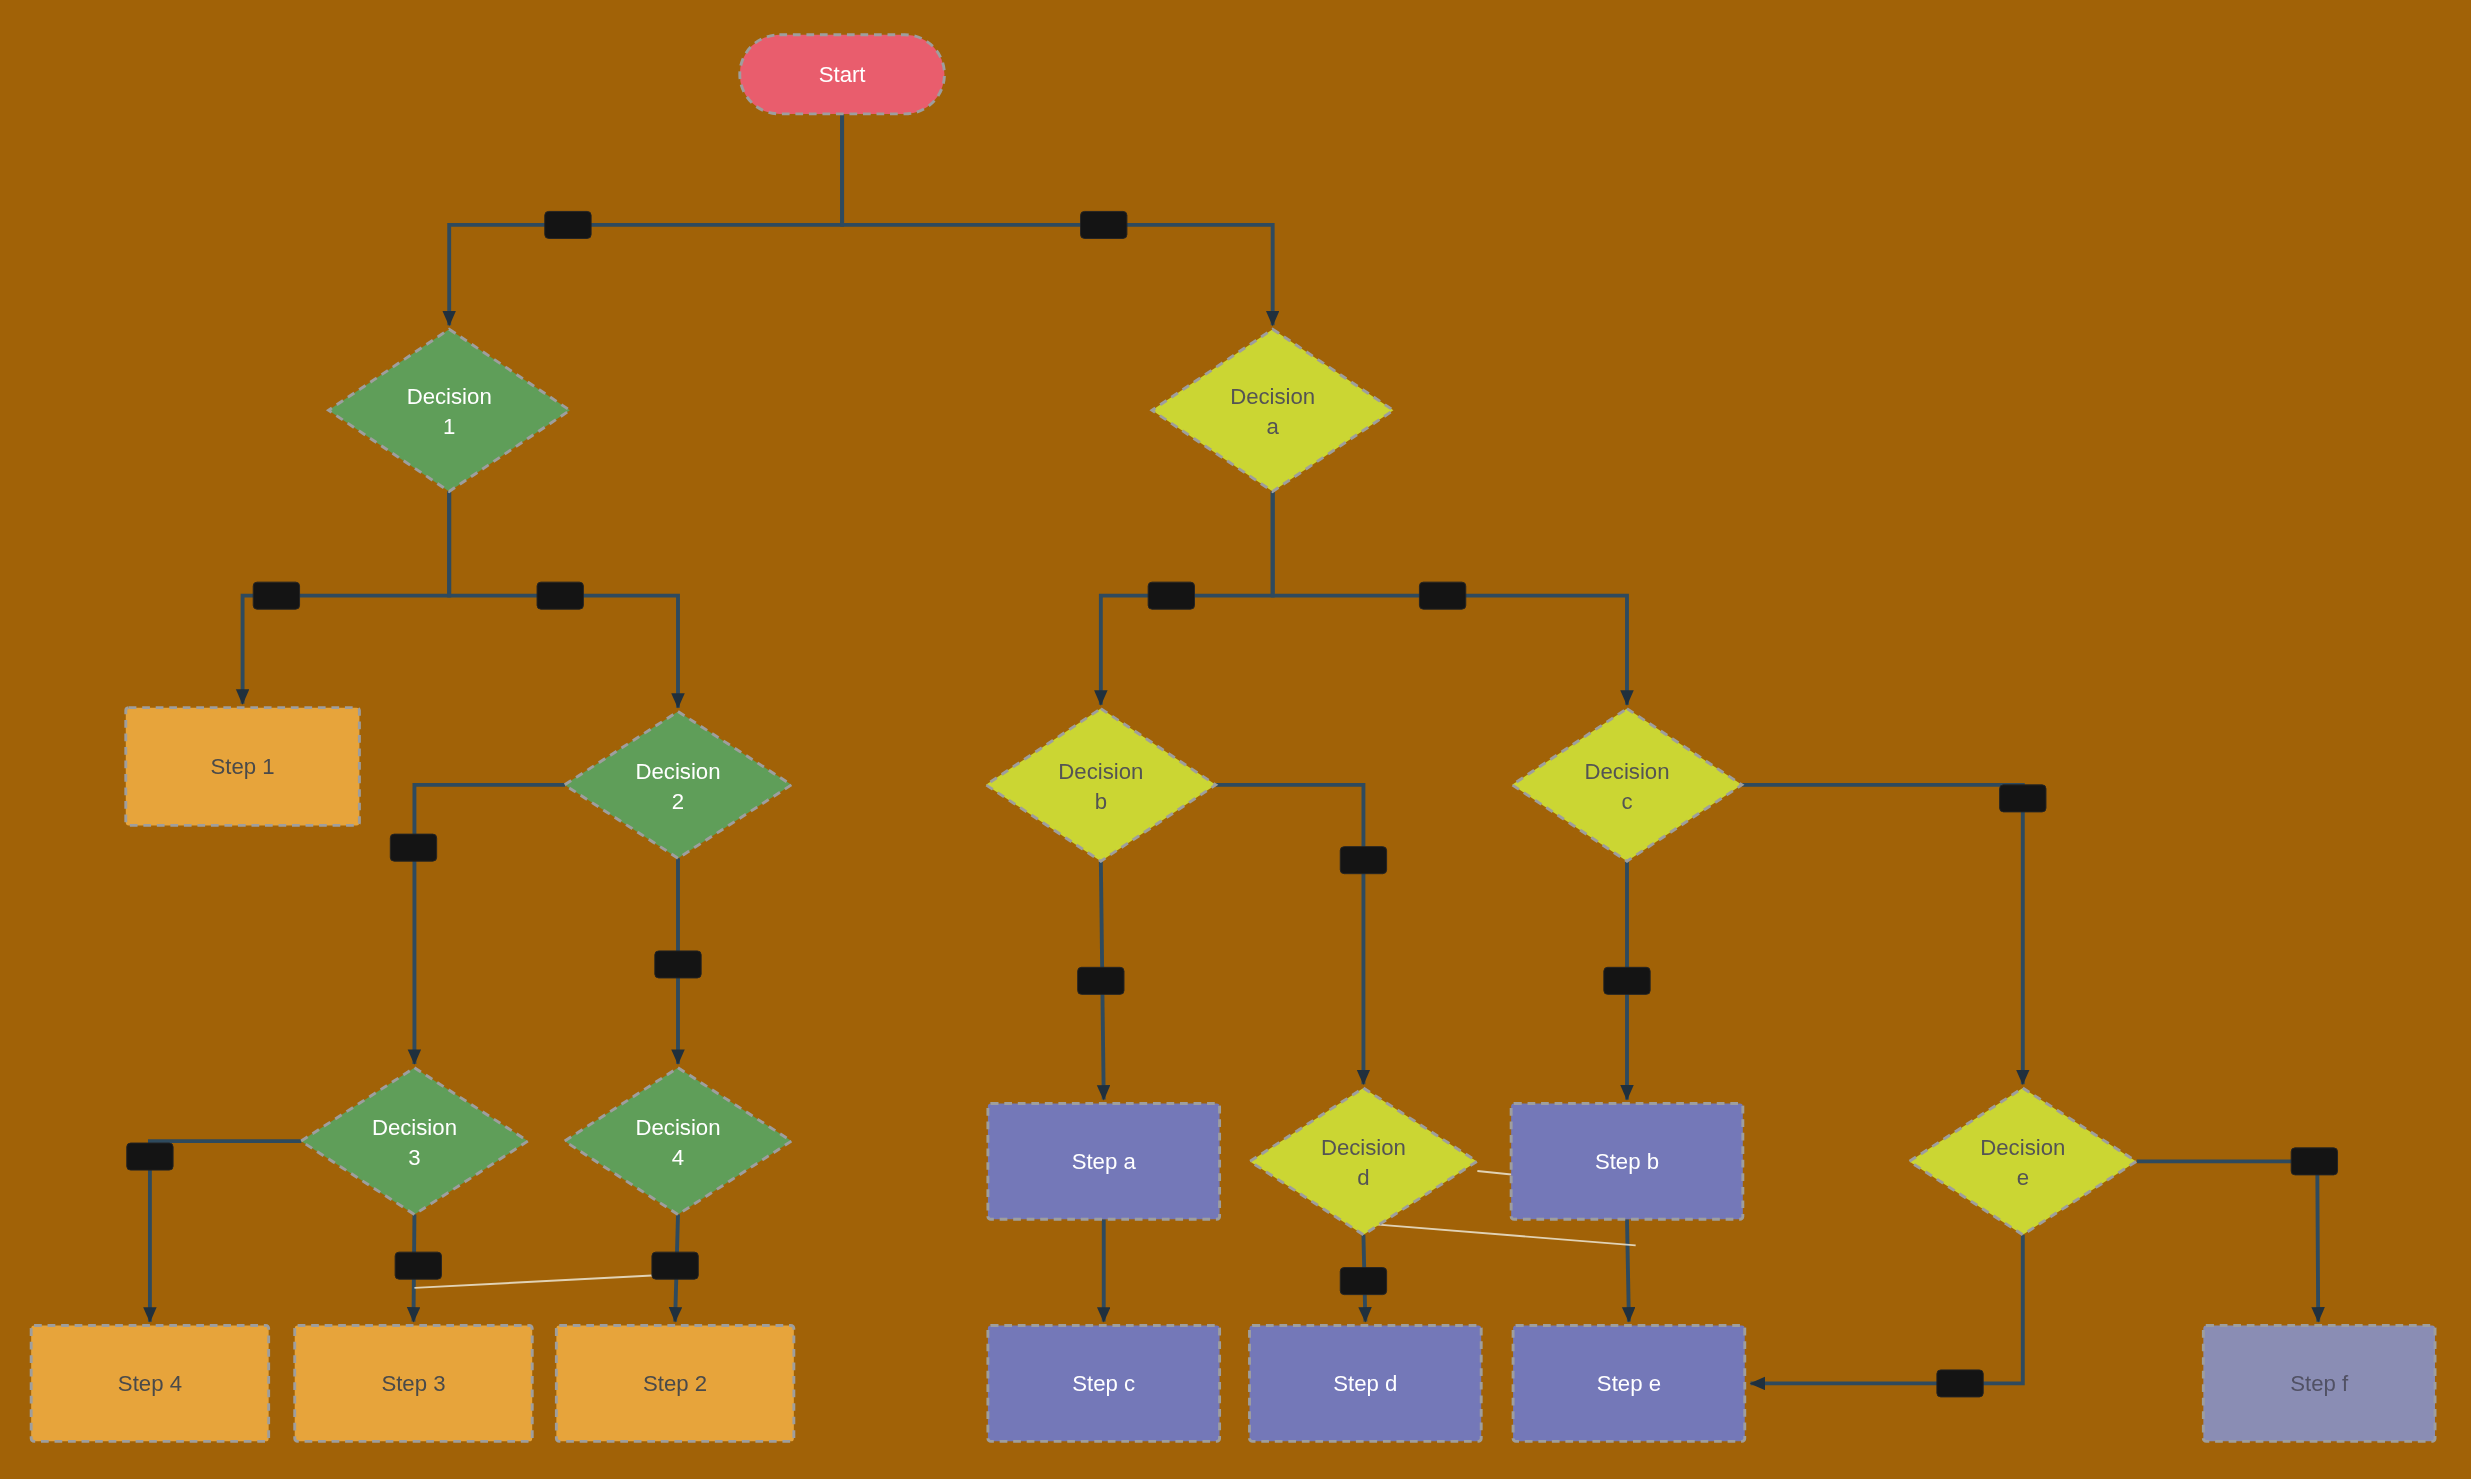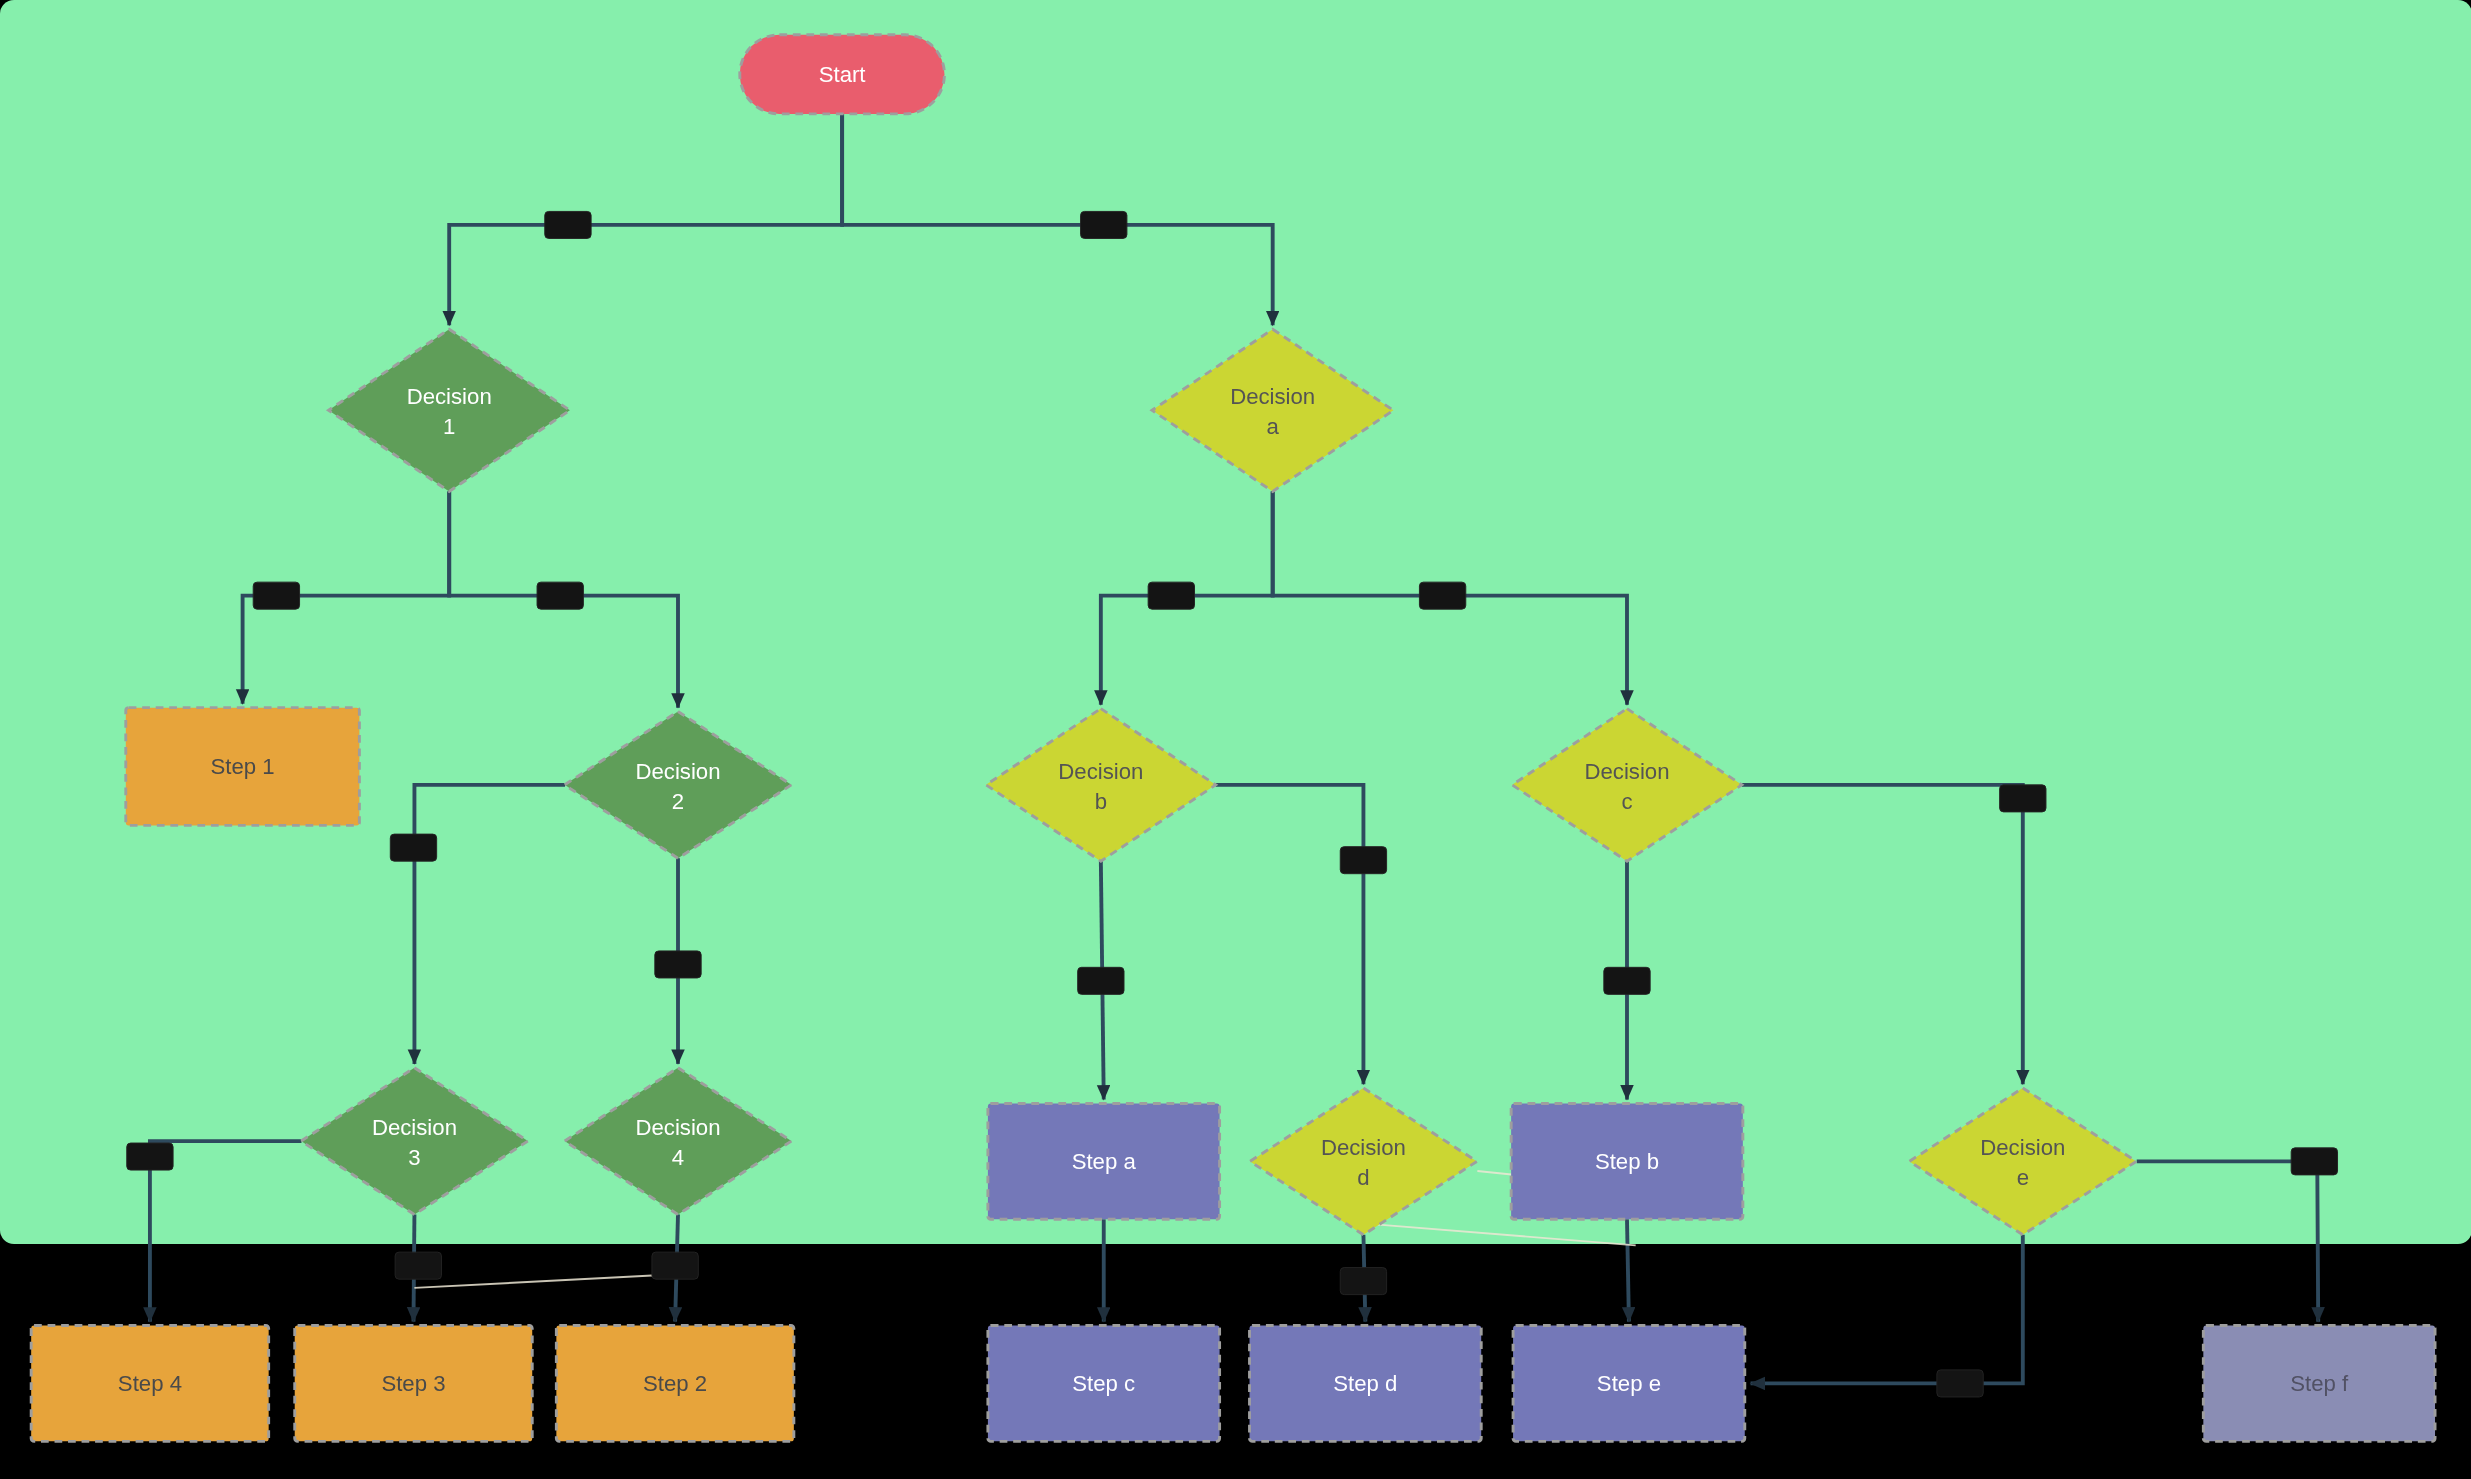--- a/index.html
+++ b/index.html
@@ -7,23 +7,22 @@
     padding: 0;
     width: 2472px;
     height: 1479px;
     background: #000000;
     overflow: hidden;
     font-family: "Liberation Sans", sans-serif;
   }
   #stage {
     position: relative;
     width: 2472px;
-    height: 1244px;
-    background: #86efac;
-    border-radius: 14px;
+    height: 1479px;
+    background: #a16207;
   }
   svg text {
     user-select: none;
   }
 </style>
 </head>
 <body>
 
 <div id="stage">
   <svg id="diagram-svg" width="2472" height="1479" viewBox="0 0 2560 1532" xmlns="http://www.w3.org/2000/svg">

